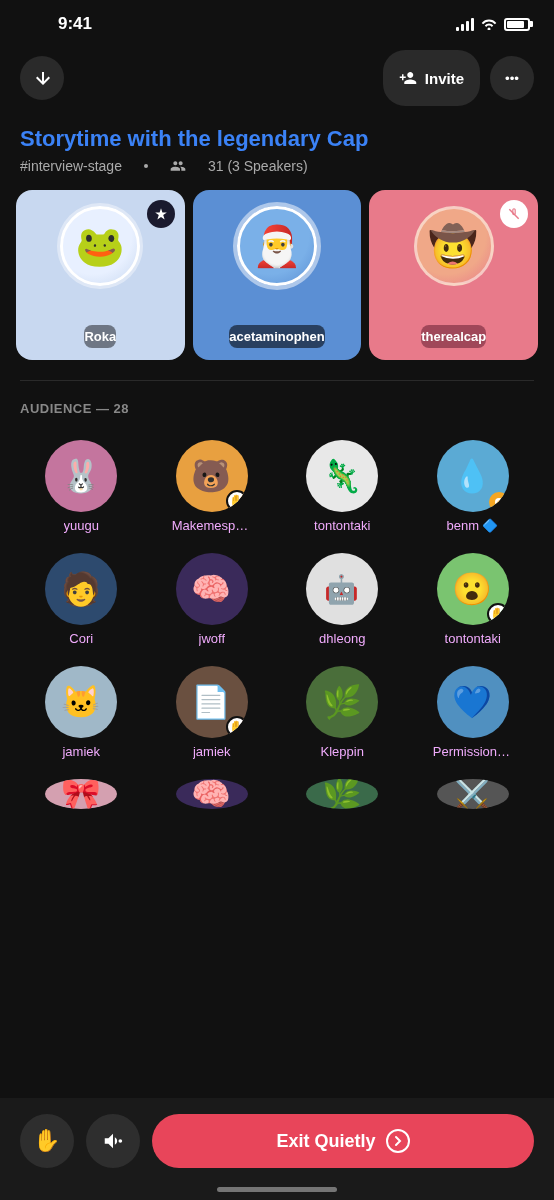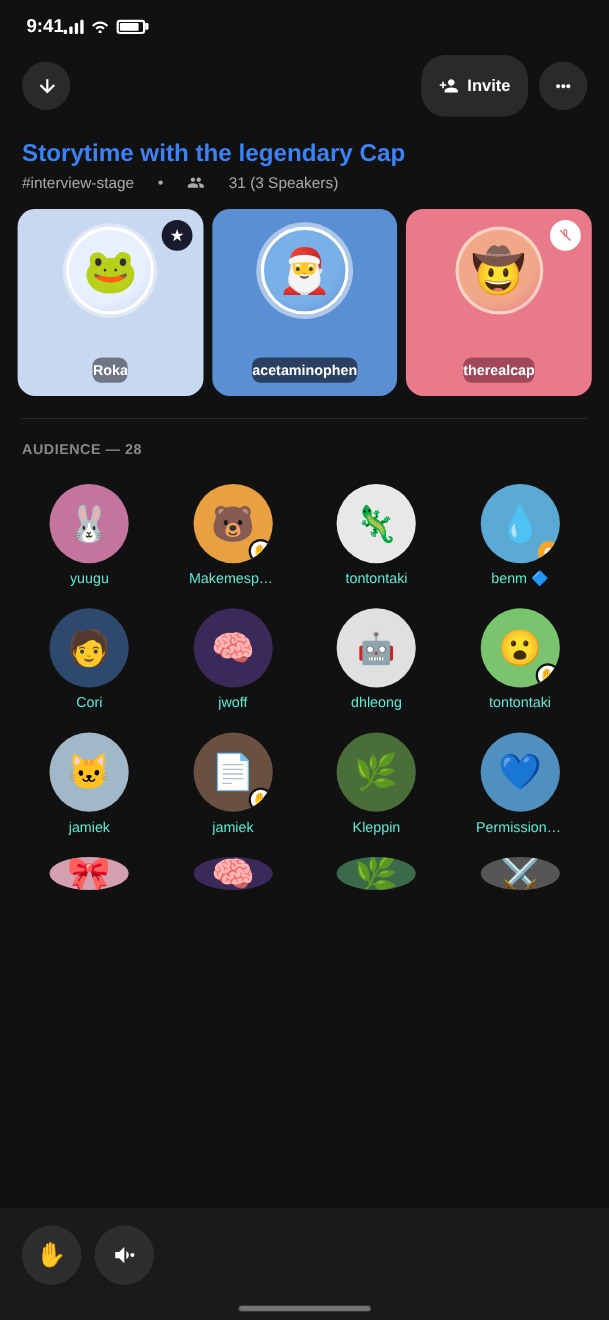--- a/index.html
+++ b/index.html
@@ -10,24 +10,25 @@
       font-family: -apple-system, BlinkMacSystemFont, 'Segoe UI', sans-serif;
       width: 554px;
       min-height: 1200px;
       position: relative;
       overflow-x: hidden;
     }
 
     
     .status-bar {
       display: flex;
-      justify-content: flex-start;
+      justify-content: space-between;
       align-items: center;
       padding: 12px 24px 8px;
       height: 44px;
+      margin-left: 34px;
     }
     .status-time {
       font-size: 17px;
       font-weight: 600;
       color: #fff;
     }
     .status-icons {
       display: flex;
       align-items: center;
       gap: 6px;
@@ -259,21 +260,21 @@
       background: #333;
       display: flex;
       align-items: center;
       justify-content: center;
       font-size: 32px;
       position: relative;
       overflow: hidden;
     }
     .audience-name {
       font-size: 13px;
-      color: #5eead4;
+      color: #f0abfc;
       text-align: center;
       max-width: 80px;
       white-space: nowrap;
       overflow: hidden;
       text-overflow: ellipsis;
     }
     .raise-hand-badge {
       position: absolute;
       bottom: 0;
       right: 0;
@@ -566,15 +567,22 @@
 <div class="bottom-bar">
   <button class="bottom-icon-btn">
     <span>✋</span>
   </button>
   <button class="bottom-icon-btn">
     <svg width="22" height="22" viewBox="0 0 24 24" fill="white">
       <path d="M3 9v6h4l5 5V4L7 9H3zm13.5 3c0-1.77-1.02-3.29-2.5-4.03v8.05c1.48-.73 2.5-2.25 2.5-4.02z"></path>
       <circle cx="20" cy="12" r="2" fill="white"></circle>
     </svg>
   </button>
+  <button class="exit-btn">
+    <span>Exit Quietly</span>
+    <svg width="24" height="24" viewBox="0 0 24 24" fill="white">
+      <circle cx="12" cy="12" r="11" stroke="white" stroke-width="2" fill="none"></circle>
+      <path d="M10 8l4 4-4 4" stroke="white" stroke-width="2" fill="none" stroke-linecap="round"></path>
+    </svg>
+  </button>
 </div>
 
 <div class="home-indicator"></div>
 
 </body></html>

